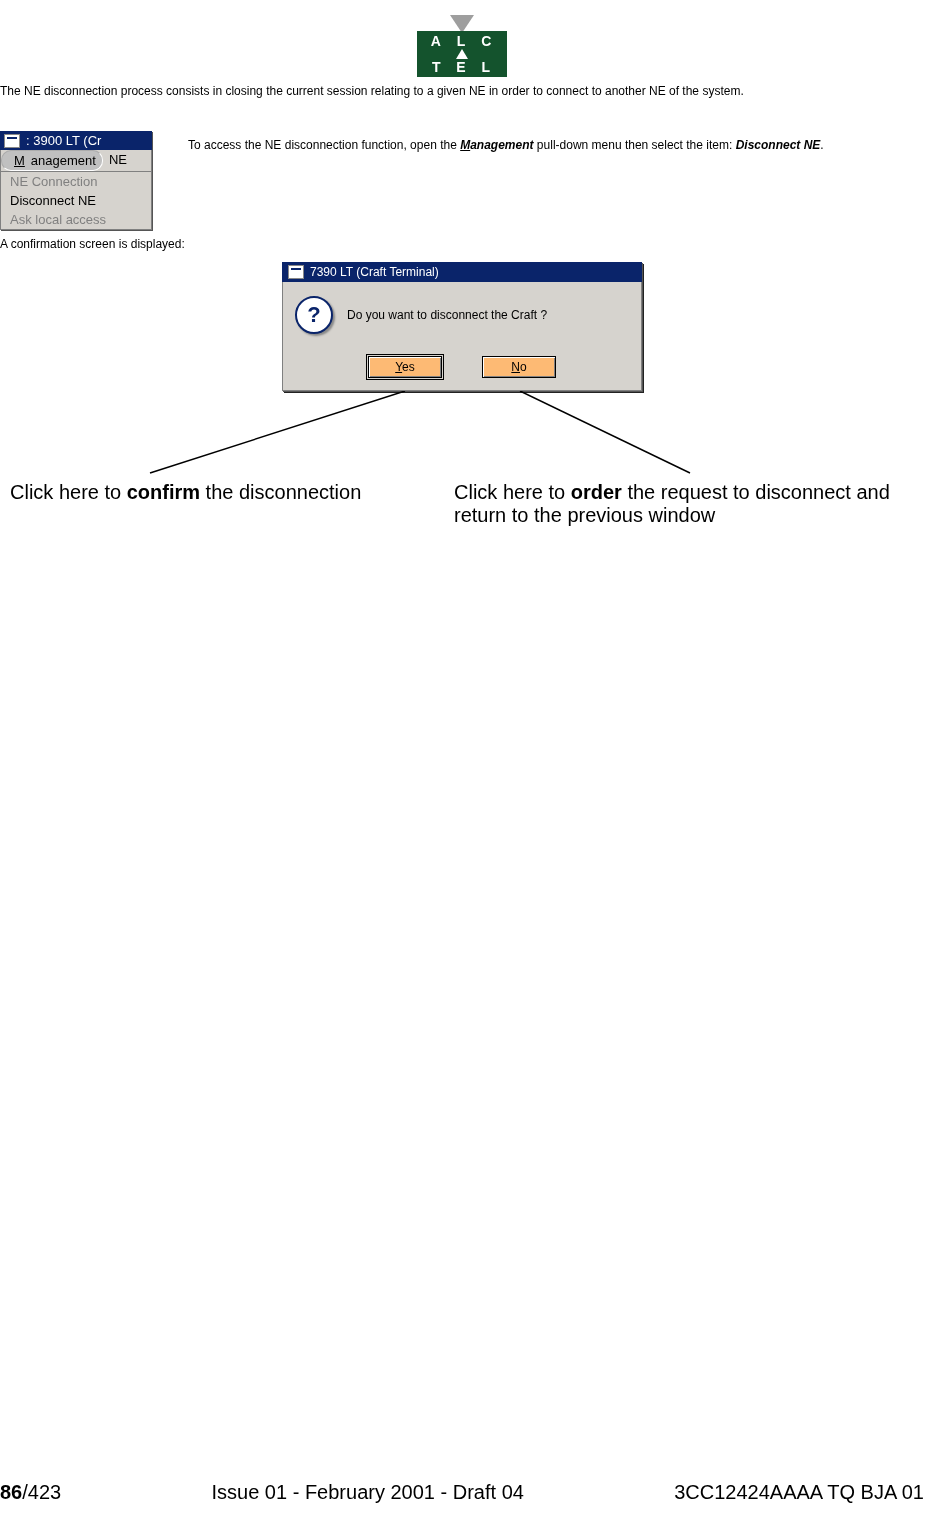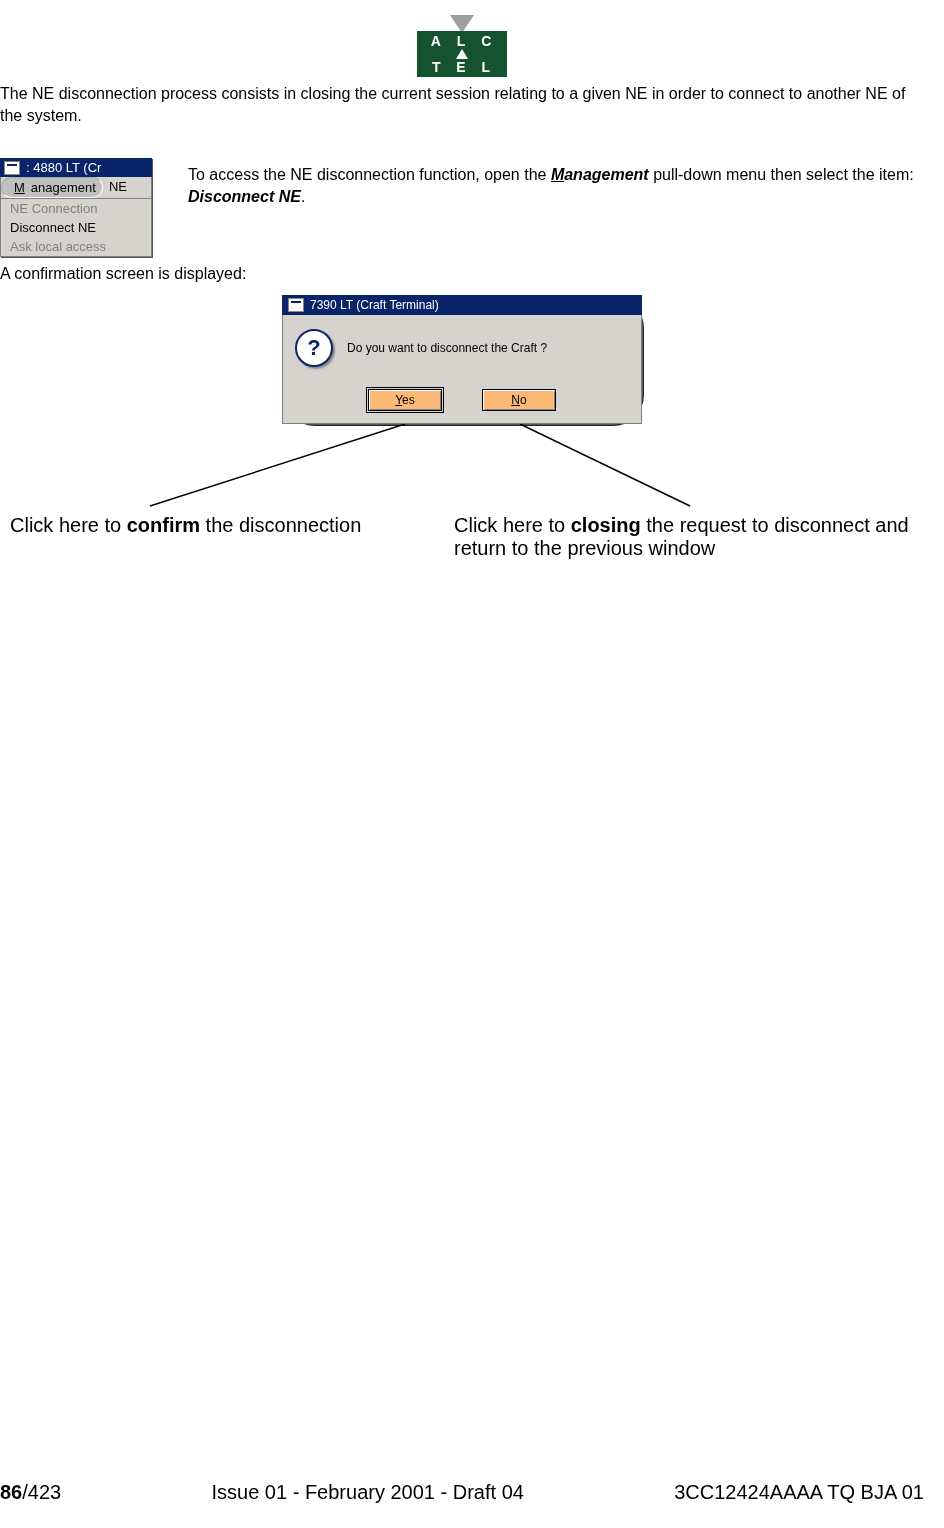--- a/index.html
+++ b/index.html
@@ -54,21 +54,21 @@
     border-bottom: 10px solid #fff;
     vertical-align: middle;
     margin: 0 4px 0 0;
   }
   h2.section {
     font-size: 24px;
     font-weight: bold;
     margin: 50px 0 10px 0;
   }
   .section-num { margin-right: 28px; }
-  p.body { font-size: 16px; margin: 6px 0; line-height: 1.35; }
+  p.body { font-size: 12px; margin: 6px 0; line-height: 1.35; }
 
   .menu-row {
     display: flex;
     gap: 36px;
     margin-top: 26px;
     align-items: flex-start;
   }
   .menu-shot {
     width: 152px;
     font-size: 13px;
@@ -113,21 +113,20 @@
   .dialog-wrap {
     display: flex;
     flex-direction: column;
     align-items: center;
     margin-top: 4px;
     position: relative;
   }
   .dialog {
     width: 360px;
     box-shadow: 1px 1px 0 #555, 2px 2px 0 #222;
-    border-radius: 31px;
   }
   .dlg-title {
     background: #0a246a;
     color: #fff;
     font-size: 12px;
     padding: 3px 6px;
     display: flex;
     align-items: center;
     gap: 6px;
   }
@@ -200,21 +199,21 @@
     </div>
   </div>
 
 
   <p class="body">The NE disconnection process consists in closing the current session relating to a given NE in order to connect to another NE of the system.</p>
 
   <div class="menu-row">
     <div class="menu-shot">
       <div class="titlebar">
         <span class="titlebar-icon"></span>
-        <span>: 4880 LT (Cr</span>
+        <span>: 3900 LT (Cr</span>
       </div>
       <div class="menubar">
         <span class="active"><span class="underline">M</span>anagement</span>
         <span>NE</span>
       </div>
       <div class="dropdown">
         <div class="disabled">NE Connection</div>
         <div>Disconnect NE</div>
         <div class="disabled">Ask local access</div>
       </div>
@@ -248,21 +247,21 @@
     <div class="callouts">
       <svg class="lines" viewBox="0 0 924 90" preserveAspectRatio="none">
         <line x1="405" y1="0" x2="150" y2="82" stroke="#000" stroke-width="1.5"></line>
         <line x1="520" y1="0" x2="690" y2="82" stroke="#000" stroke-width="1.5"></line>
       </svg>
       <div class="callout-row">
         <div class="callout-left">
           <span>Click here to </span><b>confirm</b><span> the disconnection</span>
         </div>
         <div class="callout-right">
-          <span>Click here to </span><b>closing</b><span> the request to disconnect and return to the previous window</span>
+          <span>Click here to </span><b>order</b><span> the request to disconnect and return to the previous window</span>
         </div>
       </div>
     </div>
   </div>
 
   <div class="spacer"></div>
 
   <div class="footer">
     <span class="pg"><b>86</b><span>/423</span></span>
     <span>Issue 01 - February 2001 - Draft 04</span>

